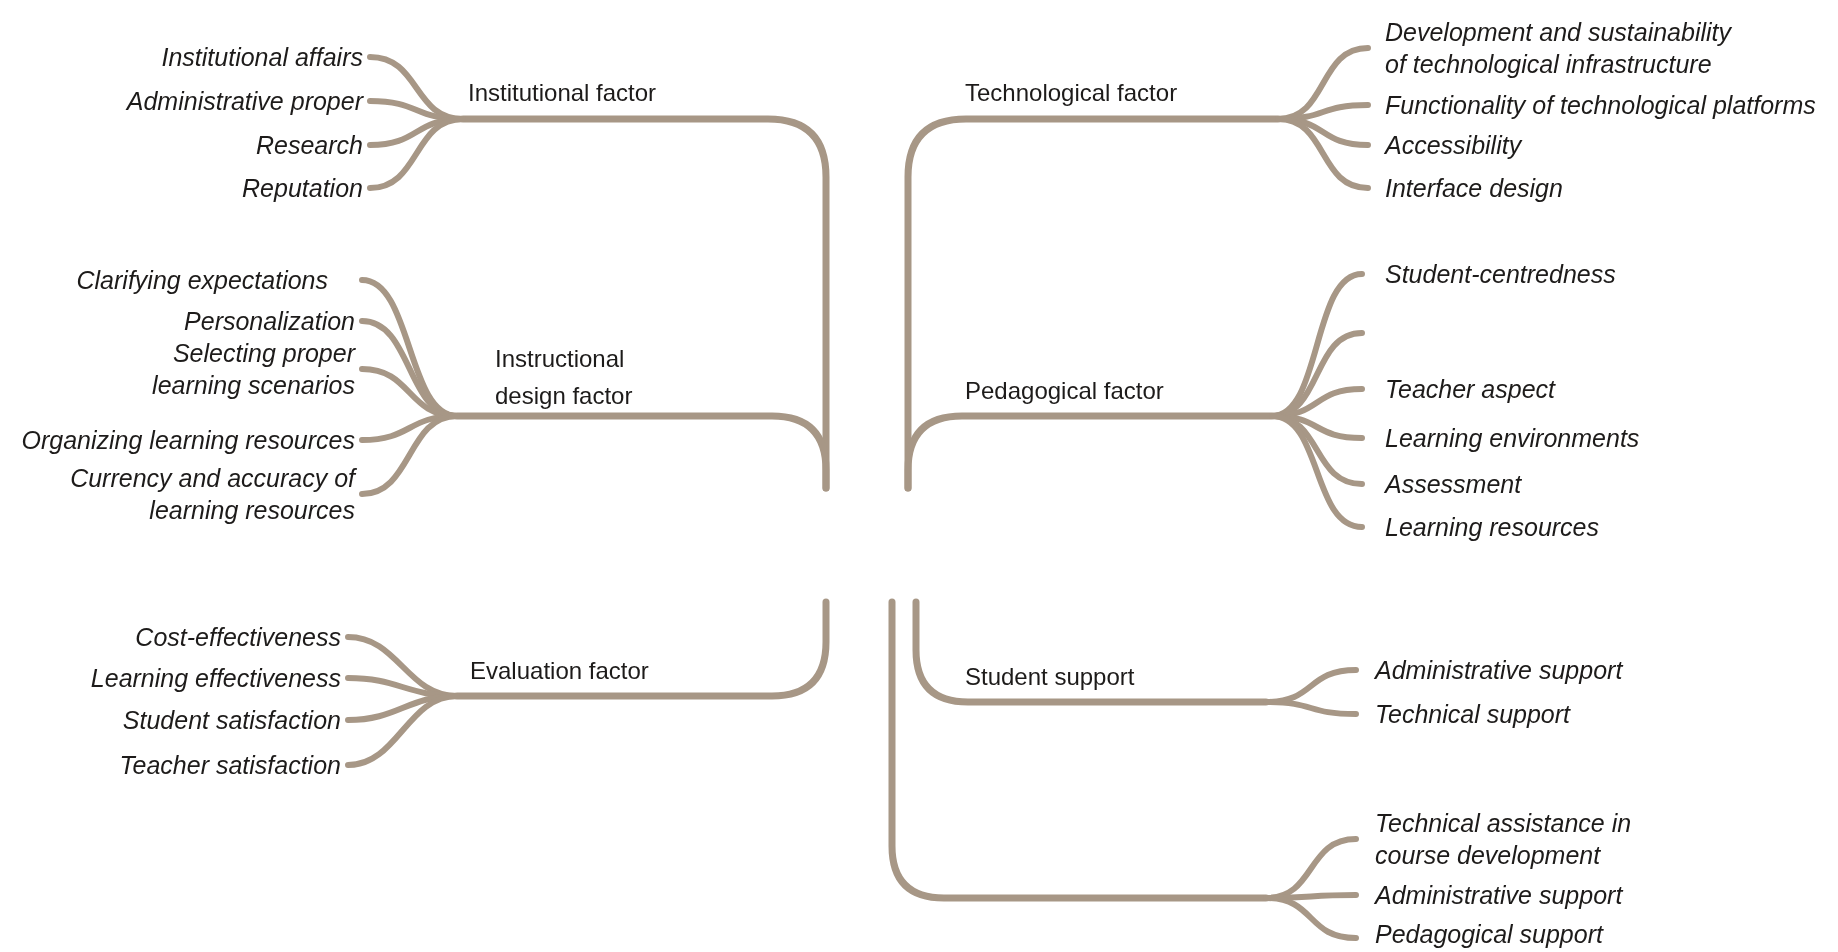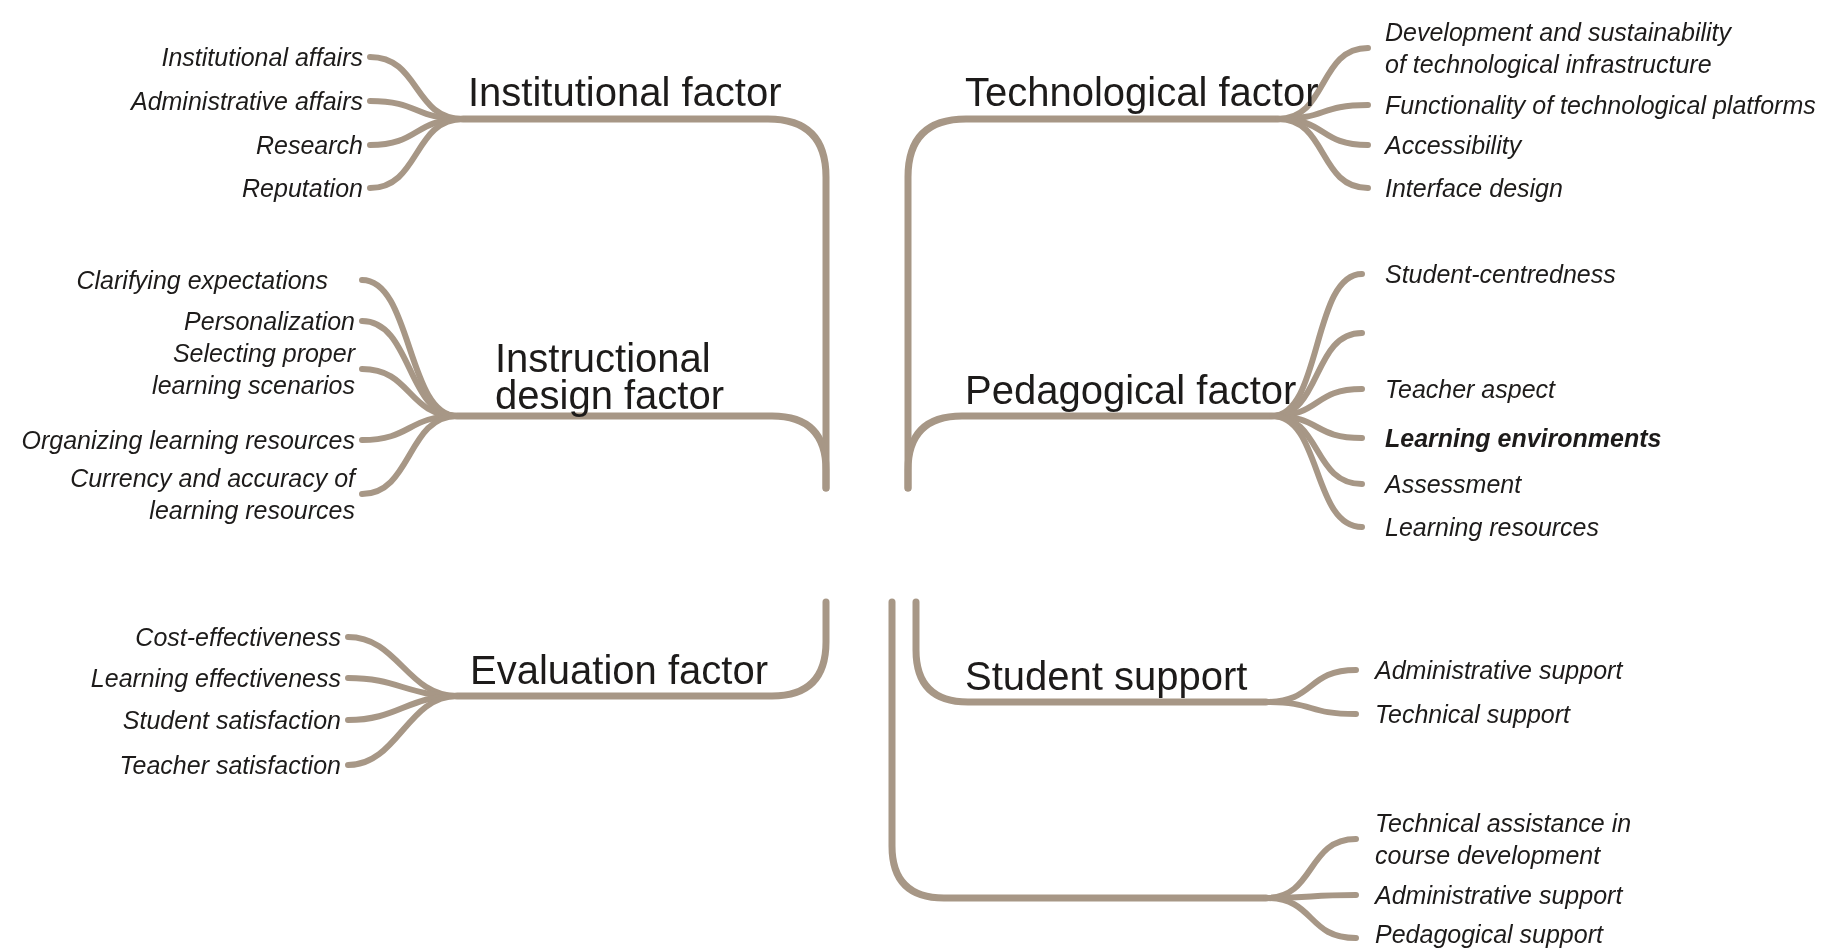--- a/index.html
+++ b/index.html
@@ -25,21 +25,21 @@
     stroke-linecap: round;
   }
   .leaf-path {
     fill: none;
     stroke: var(--branch, #a79786);
     stroke-width: 6;
     stroke-linecap: round;
   }
   .factor-label {
     position: absolute;
-    font-size: 40px;
+    font-size: 24px;
     line-height: 37px;
     font-weight: 400;
     color: var(--text, #1d1b1a);
     white-space: pre-line;
   }
   .leaf {
     position: absolute;
     font-size: 25px;
     line-height: 32px;
     font-style: italic;
@@ -119,21 +119,21 @@
 
   <div class="factor-label" style="left:468px; top:74px;">Institutional factor</div>
   <div class="factor-label" style="left:495px; top:340px;">Instructional
 design factor</div>
   <div class="factor-label" style="left:470px; top:652px;">Evaluation factor</div>
   <div class="factor-label" style="left:965px; top:74px;">Technological factor</div>
   <div class="factor-label" style="left:965px; top:372px;">Pedagogical factor</div>
   <div class="factor-label" style="left:965px; top:658px;">Student support</div>
 
   <div class="leaf left" style="right:1475px; top:41px;">Institutional affairs</div>
-  <div class="leaf left" style="right:1475px; top:85px;">Administrative affairs</div>
+  <div class="leaf left" style="right:1475px; top:85px;">Administrative proper</div>
   <div class="leaf left" style="right:1475px; top:129px;">Research</div>
   <div class="leaf left" style="right:1475px; top:172px;">Reputation</div>
 
   <div class="leaf left" style="right:1510px; top:264px;">Clarifying expectations</div>
   <div class="leaf left" style="right:1483px; top:305px;">Personalization</div>
   <div class="leaf left" style="right:1483px; top:337px;">Selecting proper
 learning scenarios</div>
   <div class="leaf left" style="right:1483px; top:462px;">Currency and accuracy of
 learning resources</div>
   <div class="leaf left" style="right:1483px; top:424px;">Organizing learning resources</div>
@@ -144,21 +144,21 @@
   <div class="leaf left" style="right:1497px; top:749px;">Teacher satisfaction</div>
 
   <div class="leaf right" style="left:1385px; top:16px;">Development and sustainability
 of technological infrastructure</div>
   <div class="leaf right" style="left:1385px; top:89px;">Functionality of technological platforms</div>
   <div class="leaf right" style="left:1385px; top:129px;">Accessibility</div>
   <div class="leaf right" style="left:1385px; top:172px;">Interface design</div>
 
   <div class="leaf right" style="left:1385px; top:258px;">Student-centredness</div>
   <div class="leaf right" style="left:1385px; top:373px;">Teacher aspect</div>
-  <div class="leaf right" style="left:1385px; top:422px;font-weight:bold;">Learning environments</div>
+  <div class="leaf right" style="left:1385px; top:422px;">Learning environments</div>
   <div class="leaf right" style="left:1385px; top:468px;">Assessment</div>
   <div class="leaf right" style="left:1385px; top:511px;">Learning resources</div>
 
   <div class="leaf right" style="left:1375px; top:654px;">Administrative support</div>
   <div class="leaf right" style="left:1375px; top:698px;">Technical support</div>
 
   <div class="leaf right" style="left:1375px; top:807px;">Technical assistance in
 course development</div>
   <div class="leaf right" style="left:1375px; top:879px;">Administrative support</div>
   <div class="leaf right" style="left:1375px; top:918px;">Pedagogical support</div>

